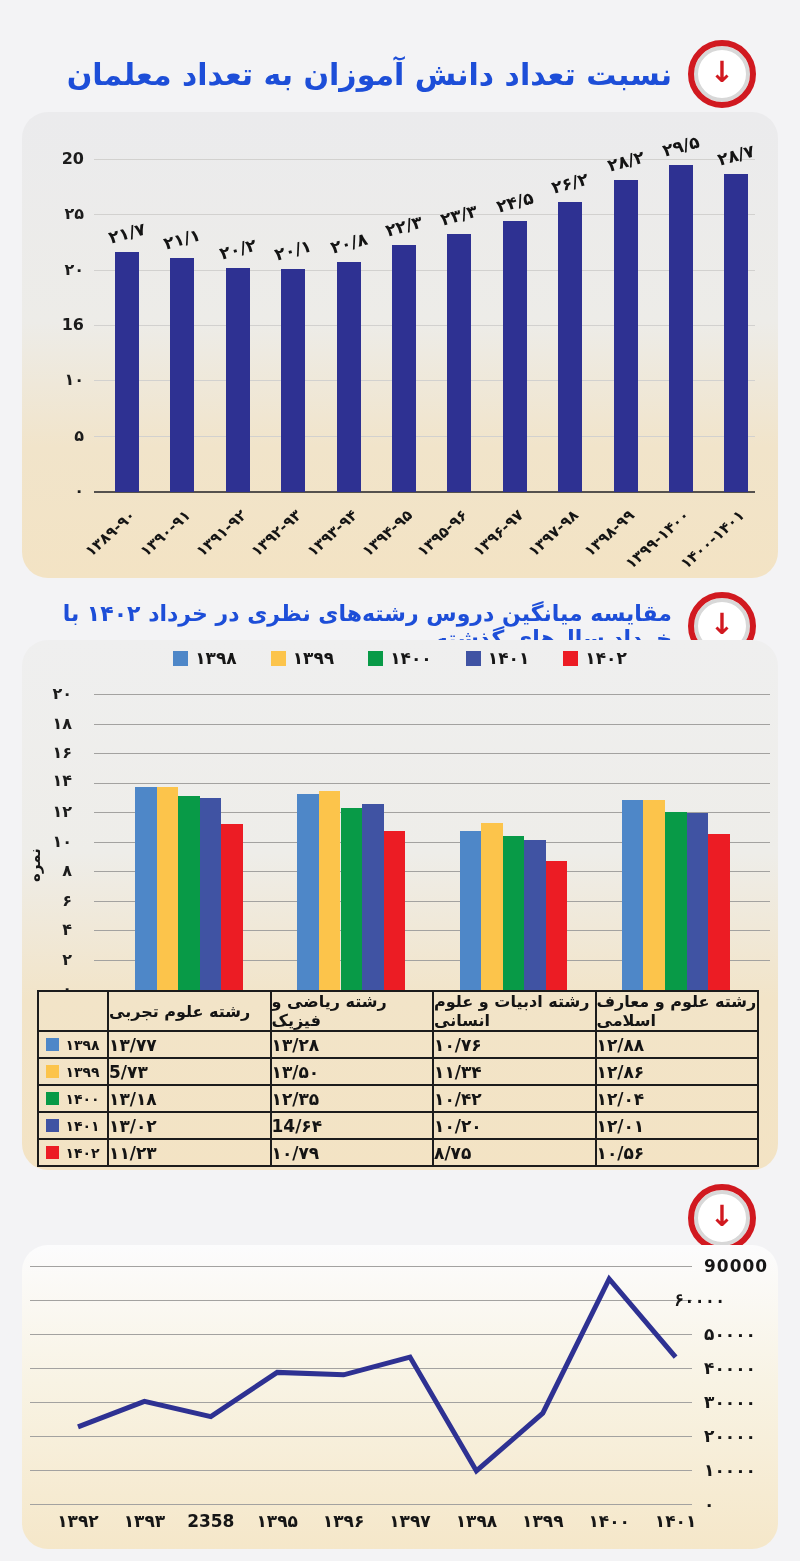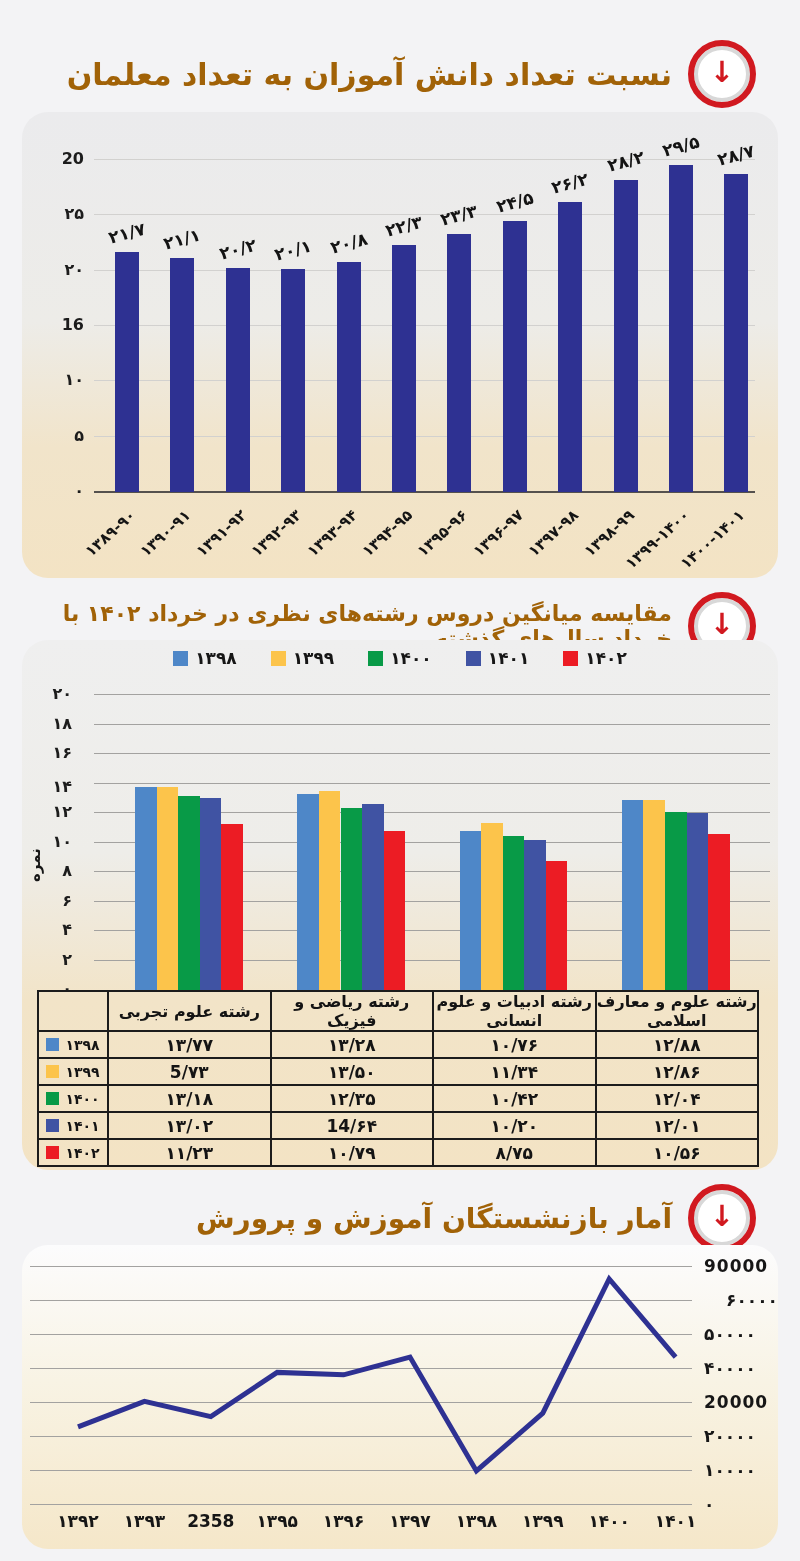--- a/index.html
+++ b/index.html
@@ -6,37 +6,37 @@
   .page{position:relative;width:800px;height:1561px;background:#f3f3f5;overflow:hidden;
         font-family:"DejaVu Sans",sans-serif;color:#161616;}
   .panel{position:absolute;left:22px;width:756px;border-radius:26px;}
   .p1{top:112px;height:466px;background:linear-gradient(180deg,#ebebed 0%,#edece8 45%,#f1e4ca 72%,#f3e3c4 100%);}
   .p2{top:640px;height:530px;background:linear-gradient(180deg,#efefef 0%,#eeede9 40%,#f2e4c8 68%,#f3e3c4 100%);}
   .p3{top:1245px;height:304px;background:linear-gradient(180deg,#fcfcfd 0%,#f8f3e4 45%,#f5e7c9 100%);}
   .section-head{position:absolute;left:44px;right:44px;display:flex;align-items:center;gap:16px;direction:rtl;}
   .badge{width:56px;height:56px;border-radius:50%;background:#fff;border:6px solid #d11920;
          box-shadow:inset 0 0 0 4px #d8d8d8;display:flex;align-items:center;justify-content:center;flex:0 0 auto;}
   .badge .arr{color:#d11920;font-size:29px;font-weight:bold;line-height:1;transform:translateY(-2px);}
-  .title{margin:0;font-weight:bold;color:#a16207;}
+  .title{margin:0;font-weight:bold;color:#1d4ed8;}
   .t1{font-size:30px;} .t2{font-size:22px;} .t3{font-size:28px;}
   .plot{position:absolute;inset:0;}
   .grid{position:absolute;height:0;border-top:1.5px solid #d2d1cf;}
   .grid.mid{border-top:1.5px solid #a3a2a0;}
   .grid.dark{border-top:2.5px solid #55514e;}
   .ytick{position:absolute;text-align:right;font-size:16px;font-weight:bold;color:#1c1c1c;}
   .bar{position:absolute;}
   .vlabel{position:absolute;text-align:center;font-size:17px;font-weight:bold;transform:rotate(-15deg);color:#141414;white-space:nowrap;}
   .xlabel1{position:absolute;text-align:right;font-size:15px;font-weight:bold;transform-origin:100% 0;
            transform:rotate(-42deg);color:#141414;white-space:nowrap;}
   .legend{position:absolute;top:8px;left:0;right:0;display:flex;justify-content:center;gap:34px;direction:ltr;}
   .legend-item{display:flex;align-items:center;gap:7px;font-size:17px;font-weight:bold;}
   .swatch{width:15px;height:15px;display:inline-block;}
   .ylab2{position:absolute;left:-4px;top:216px;font-size:15px;font-weight:bold;transform:rotate(-90deg);}
   .table2{position:absolute;left:15px;top:350px;width:720px;border-collapse:collapse;direction:ltr;table-layout:fixed;}
-  .table2 th,.table2 td{border:2px solid #1c1c1c;font-weight:bold;color:#141414;text-align:center;padding:0;}
+  .table2 th,.table2 td{border:2px solid #1c1c1c;font-weight:bold;color:#141414;text-align:left;padding:0;}
   .table2 th{font-size:16px;height:28px;}
   .table2 td{font-size:17px;height:25px;}
   .tlegend{display:flex;align-items:center;justify-content:center;gap:6px;font-size:14px;direction:ltr;}
   .tlegend .swatch{width:13px;height:13px;}
   .ytick3{position:absolute;text-align:left;font-size:17px;font-weight:bold;letter-spacing:1px;}
   .xlabel3{position:absolute;top:266px;width:66px;text-align:center;font-size:17px;font-weight:bold;}
   svg.linechart{position:absolute;inset:0;overflow:visible;}
 </style>
 </head>
 <body>
@@ -135,21 +135,21 @@
       </div>
     <div class="ylab2">نمره</div>
     <div class="plot" id="plot2">
         <div class="grid mid" style="left: 72px; width: 676px; top: 54.25px;"></div>
         <div class="ytick" style="left: 8px; width: 42px; top: 44px;">۲۰</div>
         <div class="grid mid" style="left: 72px; width: 676px; top: 83.75px;"></div>
         <div class="ytick" style="left: 8px; width: 42px; top: 73.5px;">۱۸</div>
         <div class="grid mid" style="left: 72px; width: 676px; top: 113.25px;"></div>
         <div class="ytick" style="left: 8px; width: 42px; top: 103px;">۱۶</div>
         <div class="grid mid" style="left: 72px; width: 676px; top: 142.75px;"></div>
-        <div class="ytick" style="left: 8px; width: 42px; top: 137px;">۱۴</div>
+        <div class="ytick" style="left: 8px; width: 42px; top: 131px;">۱۴</div>
         <div class="grid mid" style="left: 72px; width: 676px; top: 172.25px;"></div>
         <div class="ytick" style="left: 8px; width: 42px; top: 162px;">۱۲</div>
         <div class="grid mid" style="left: 72px; width: 676px; top: 201.75px;"></div>
         <div class="ytick" style="left: 8px; width: 42px; top: 191.5px;">۱۰</div>
         <div class="grid mid" style="left: 72px; width: 676px; top: 231.25px;"></div>
         <div class="ytick" style="left: 8px; width: 42px; top: 221px;">۸</div>
         <div class="grid mid" style="left: 72px; width: 676px; top: 260.75px;"></div>
         <div class="ytick" style="left: 8px; width: 42px; top: 250.5px;">۶</div>
         <div class="grid mid" style="left: 72px; width: 676px; top: 290.25px;"></div>
         <div class="ytick" style="left: 8px; width: 42px; top: 280px;">۴</div>
@@ -256,34 +256,33 @@
             <td dir="ltr">۱۰/۵۶</td>
           </tr>
         </tbody>
       </table>
   </div>
 
   <div class="section-head" style="top:1184px;">
     <div class="badge">
       <span class="arr">↓</span>
     </div>
-    <h2 class="title t3">آمار بازنشستگان آموزش و پرورش</h2>
   </div>
   <div class="panel p3">
     <div class="plot" id="plot3">
         <div class="grid mid" style="left: 8px; width: 662px; top: 21.25px;"></div>
         <div class="ytick3" dir="ltr" style="left: 682px; width: 72px; top: 11px;">90000</div>
         <div class="grid mid" style="left: 8px; width: 662px; top: 55.25px;"></div>
-        <div class="ytick3" dir="ltr" style="left: 704px; width: 72px; top: 45px;">۶۰۰۰۰</div>
+        <div class="ytick3" dir="ltr" style="left: 652px; width: 72px; top: 45px; font-family: Liberation Mono, monospace;">۶۰۰۰۰</div>
         <div class="grid mid" style="left: 8px; width: 662px; top: 89.25px;"></div>
         <div class="ytick3" dir="ltr" style="left: 682px; width: 72px; top: 79px;">۵۰۰۰۰</div>
         <div class="grid mid" style="left: 8px; width: 662px; top: 123.25px;"></div>
         <div class="ytick3" dir="ltr" style="left: 682px; width: 72px; top: 113px;">۴۰۰۰۰</div>
         <div class="grid mid" style="left: 8px; width: 662px; top: 157.25px;"></div>
-        <div class="ytick3" dir="ltr" style="left: 682px; width: 72px; top: 147px;">20000</div>
+        <div class="ytick3" dir="ltr" style="left: 682px; width: 72px; top: 147px;">۳۰۰۰۰</div>
         <div class="grid mid" style="left: 8px; width: 662px; top: 191.25px;"></div>
         <div class="ytick3" dir="ltr" style="left: 682px; width: 72px; top: 181px;">۲۰۰۰۰</div>
         <div class="grid mid" style="left: 8px; width: 662px; top: 225.25px;"></div>
         <div class="ytick3" dir="ltr" style="left: 682px; width: 72px; top: 215px;">۱۰۰۰۰</div>
         <div class="grid mid" style="left: 8px; width: 662px; top: 259.25px;"></div>
         <div class="ytick3" dir="ltr" style="left: 682px; width: 72px; top: 249px;">۰</div>
         <div class="xlabel3" dir="ltr" style="left: 23px;">۱۳۹۲</div>
         <div class="xlabel3" dir="ltr" style="left: 89.4px;">۱۳۹۳</div>
         <div class="xlabel3" dir="ltr" style="left: 155.8px;">2358</div>
         <div class="xlabel3" dir="ltr" style="left: 222.2px;">۱۳۹۵</div>

